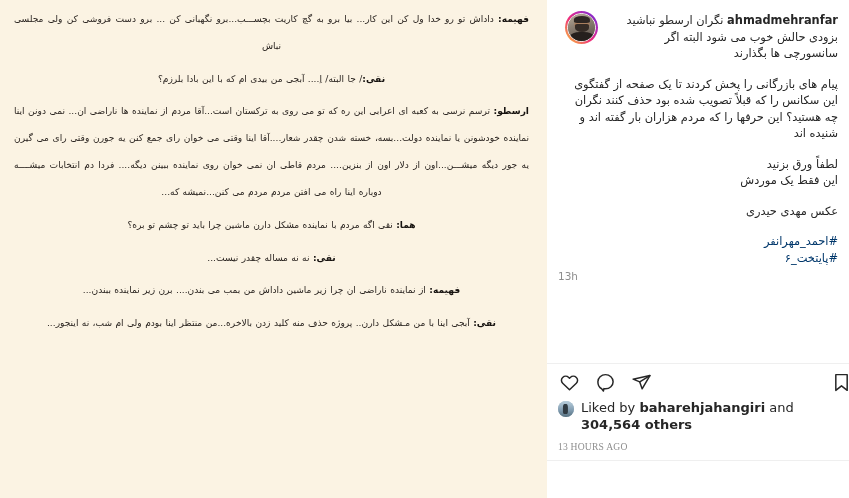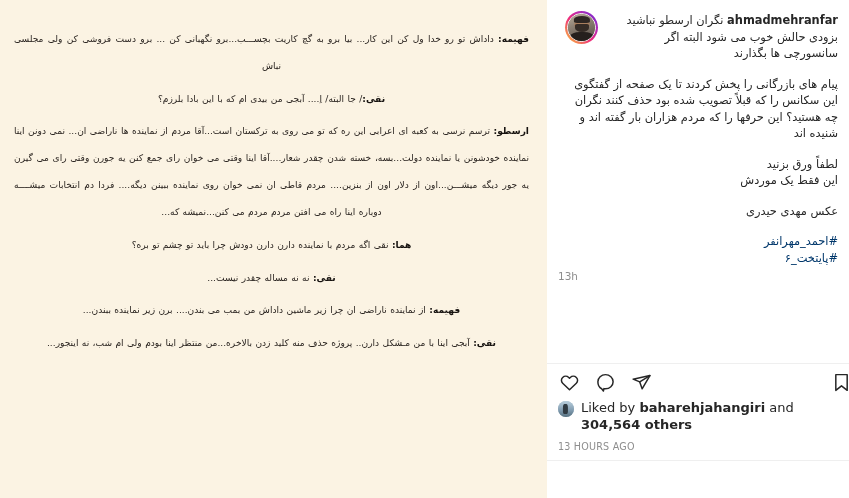--- a/index.html
+++ b/index.html
@@ -21,21 +21,21 @@
   }
 
   
   .media-pane {
     width: 547px;
     height: 498px;
     background: #fbf3e3;
     position: relative;
     overflow: hidden;
     box-sizing: border-box;
-    padding: 26px 18px 10px 14px;
+    padding: 6px 18px 10px 14px;
     direction: rtl;
   }
   .media-doc {
     font-family: "DejaVu Sans", "Liberation Sans", sans-serif;
     color: #231f1c;
     font-size: 9.1px;
     line-height: 2.95;
     text-align: justify;
     text-align-last: center;
     direction: rtl;
@@ -239,20 +239,21 @@
   .liked-text b { font-weight: 600; }
 
   .posted-ago {
     padding: 7px 11px 0 11px;
     font-size: 9.6px;
     letter-spacing: 0.2px;
     color: #8e8e8e;
     text-transform: uppercase;
     direction: ltr;
     text-align: left;
+    font-family: Liberation Serif, serif;
   }
 
   .comment-bar {
     margin-top: 8px;
     border-top: 1px solid #efefef;
     height: 38px;
     display: flex;
     align-items: center;
     padding: 0 11px;
     box-sizing: border-box;
@@ -282,21 +283,21 @@
 
       <p class="dlg">
         <span class="spk">نقی:</span><span class="ln">/ جا البته/ اِ.... آبجی من بیدی ام که با این بادا بلرزم؟</span>
       </p>
 
       <p class="dlg">
         <span class="spk">ارسطو:</span><span class="ln"> ترسم نرسی به کعبه ای اعرابی این ره که تو می روی به ترکستان است...آقا مردم از نماینده ها ناراضی ان... نمی دونن اینا نماینده خودشونن یا نماینده دولت...بسه، خسته شدن چقدر شعار....آقا اینا وقتی می خوان رای جمع کنن یه جورن وقتی رای می گیرن یه جور دیگه میشـــن...اون از دلار اون از بنزین.... مردم قاطی ان نمی خوان روی نماینده ببینن دیگه.... فردا دم انتخابات میشــــه دوباره اینا راه می افتن مردم مردم می کنن...نمیشه که...</span>
       </p>
 
       <p class="dlg">
-        <span class="spk">هما:</span><span class="ln"> نقی اگه مردم با نماینده دارن دارن  دودش چرا باید تو چشم تو بره؟</span>
+        <span class="spk">هما:</span><span class="ln"> نقی اگه مردم با نماینده مشکل دارن  ماشین چرا باید تو چشم تو بره؟</span>
       </p>
 
       <p class="dlg">
         <span class="spk">نقی:</span><span class="ln"> نه نه مساله چقدر نیست...</span>
       </p>
 
       <p class="dlg">
         <span class="spk">فهیمه:</span><span class="ln"> از نماینده ناراضی ان چرا زیر ماشین داداش من بمب می بندن.... برن زیر نماینده ببندن...</span>
       </p>
 

